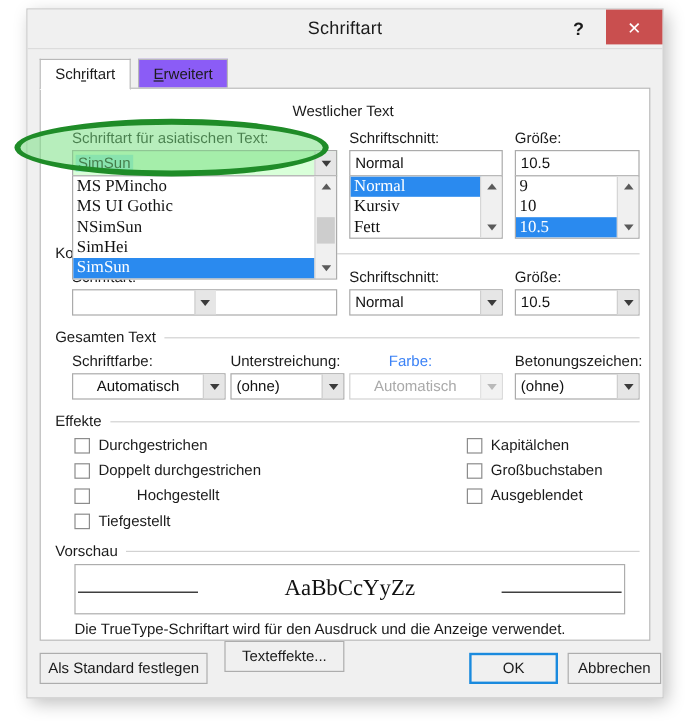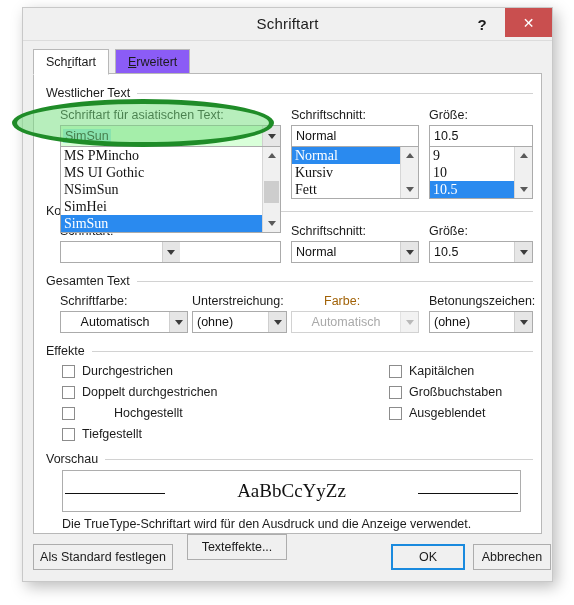--- a/index.html
+++ b/index.html
@@ -69,21 +69,21 @@
   }
 
   
   .grouprow{position:absolute;display:flex;align-items:center;width:100%;}
   .grouplabel{font-size:12.5px;color:#1b1b1b;white-space:nowrap;padding-right:7px;}
   .groupline{flex:1;height:1px;background:#d2d2d2;}
 
   .fldlabel{
     position:absolute;font-size:12.5px;color:#1b1b1b;white-space:nowrap;
   }
-  .fldlabel.disabled{color:#a16207;}
+  .fldlabel.disabled{color:#3b82f6;}
   .u{text-decoration:underline;}
 
   
   .combo{
     position:absolute;height:22px;border:1px solid #ababab;background:#fff;
     box-sizing:border-box;display:flex;align-items:center;
   }
   .combo .val{
     flex:1;font-size:12.5px;color:#111;padding-left:4px;
     overflow:hidden;white-space:nowrap;
@@ -180,21 +180,21 @@
         <div class="tab active tab1">
           <span><span class="uwrap">Sch<span class="u">r</span>iftart</span></span>
         </div>
         <div class="tab tab2">
           <span><span class="u">E</span>rweitert</span>
         </div>
       </div>
 
       <div class="panel">
 
-        <div class="grouprow" style="left:12px;top:12px;width:487px;">
+        <div class="grouprow" style="left:12px;top:12px;width:487px;flex-direction:column;">
           <span class="grouplabel">Westlicher Text</span>
           <span class="groupline"></span>
         </div>
 
         <div class="fldlabel" style="left:26px;top:34px;">
           <span>Schriftart für asiatischen Text:</span>
         </div>
         <div class="fldlabel" style="left:257px;top:34px;">
           <span>Schriftschnitt:</span>
         </div>

